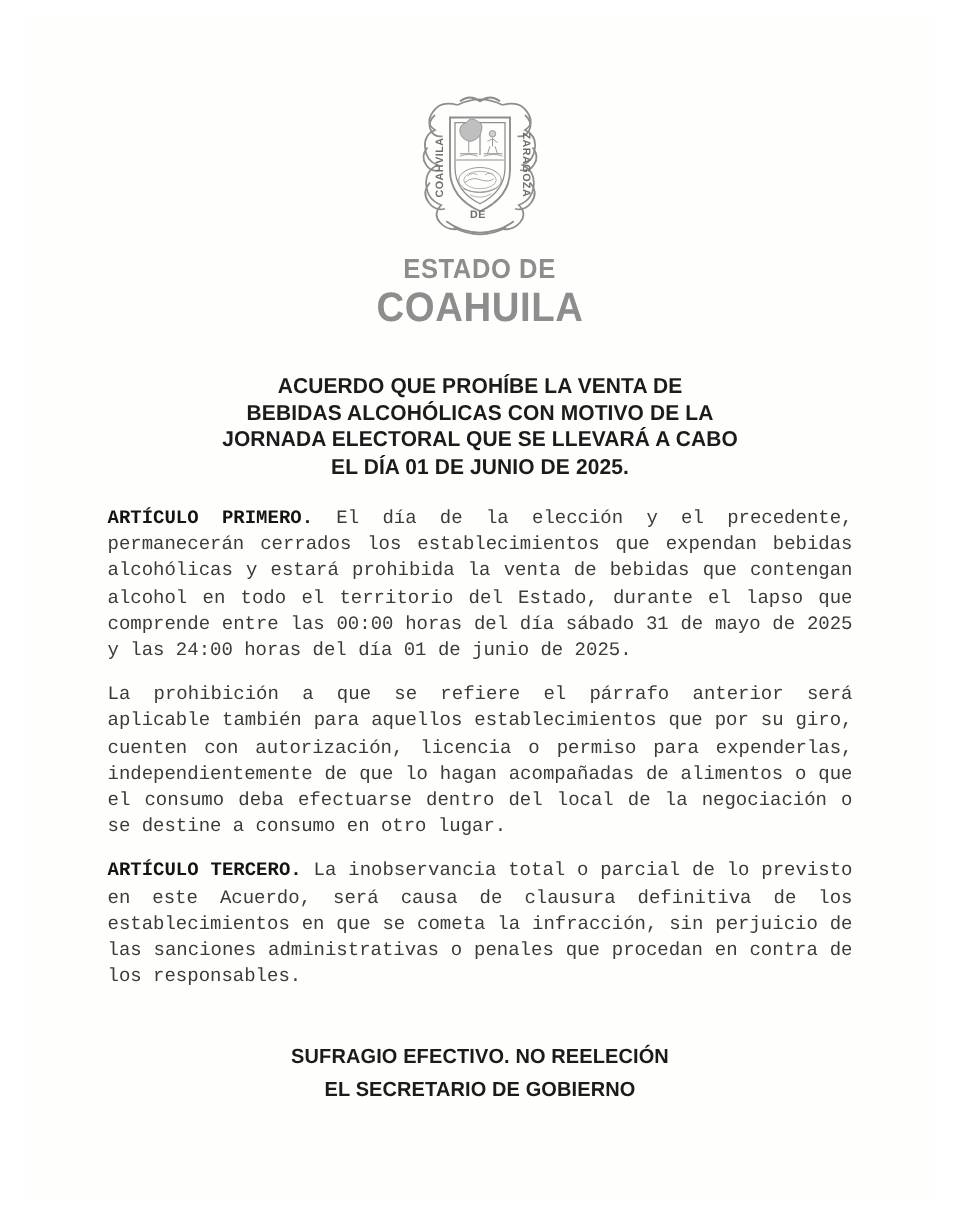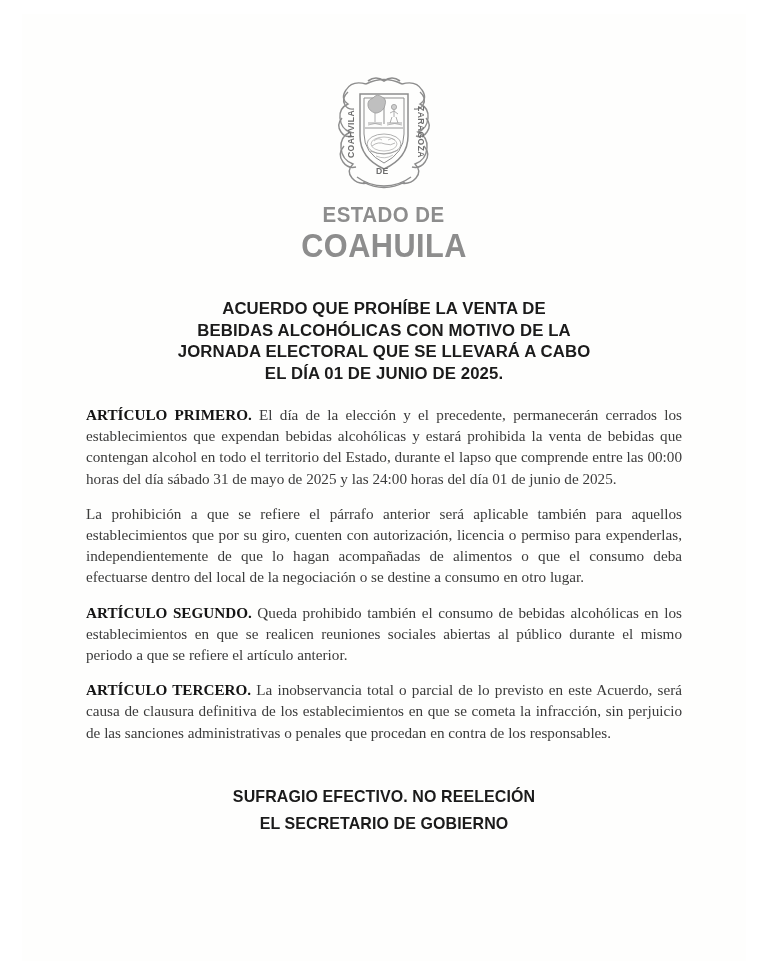--- a/index.html
+++ b/index.html
@@ -84,21 +84,21 @@
 
   
   .body-block { margin-top: 20px; }
   p.para {
     margin: 0 0 14px 0;
     font-size: 15.2px;
     line-height: 21.2px;
     color: #3b3b3b;
     text-align: justify;
     text-justify: inter-word;
-    font-family: Liberation Serif, serif;
+    font-family: Liberation Mono, monospace;
   }
   p.para:last-child { margin-bottom: 0; }
   p.para .lead {
     font-weight: 700;
     color: #141414;
   }
 
   
   .footer {
     margin-top: 40px;
@@ -200,21 +200,20 @@
       <span class="tl">JORNADA ELECTORAL QUE SE LLEVARÁ A CABO</span>
       <span class="tl">EL DÍA 01 DE JUNIO DE 2025.</span>
     </div>
 
     <div class="body-block">
 
       <p class="para"><span class="lead">ARTÍCULO PRIMERO.</span><span> El día de la elección y el precedente, permanecerán cerrados los establecimientos que expendan bebidas alcohólicas y estará prohibida la venta de bebidas que contengan alcohol en todo el territorio del Estado, durante el lapso que comprende entre las 00:00 horas del día sábado 31 de mayo de 2025 y las 24:00 horas del día 01 de junio de 2025.</span></p>
 
       <p class="para"><span class="lead"></span><span>La prohibición a que se refiere el párrafo anterior será aplicable también para aquellos establecimientos que por su giro, cuenten con autorización, licencia o permiso para expenderlas, independientemente de que lo hagan acompañadas de alimentos o que el consumo deba efectuarse dentro del local de la negociación o se destine a consumo en otro lugar.</span></p>
 
-      <p class="para"><span class="lead">ARTÍCULO SEGUNDO.</span><span> Queda prohibido también el consumo de bebidas alcohólicas en los establecimientos en que se realicen reuniones sociales abiertas al público durante el mismo periodo a que se refiere el artículo anterior.</span></p>
 
       <p class="para"><span class="lead">ARTÍCULO TERCERO.</span><span> La inobservancia total o parcial de lo previsto en este Acuerdo, será causa de clausura definitiva de los establecimientos en que se cometa la infracción, sin perjuicio de las sanciones administrativas o penales que procedan en contra de los responsables.</span></p>
 
 
     </div>
 
     <div class="footer">
       <span class="fline">SUFRAGIO EFECTIVO. NO REELECIÓN</span>
       <span class="fline">EL SECRETARIO DE GOBIERNO</span>
     </div>

